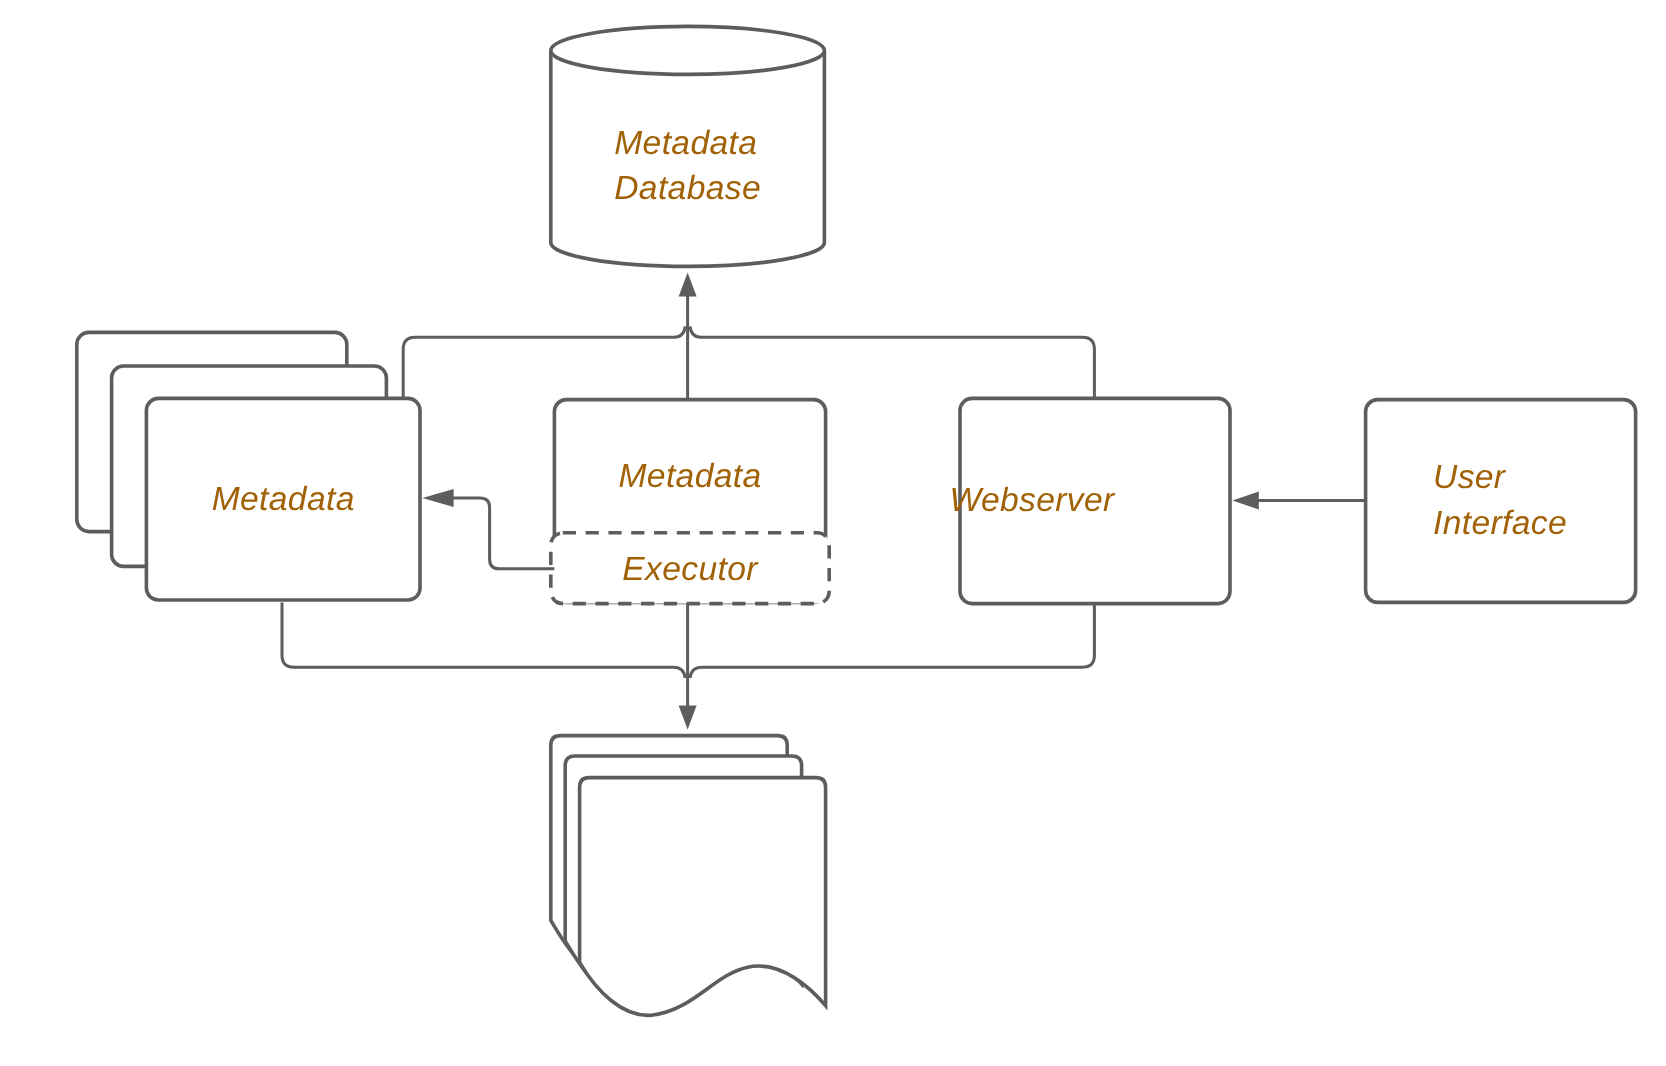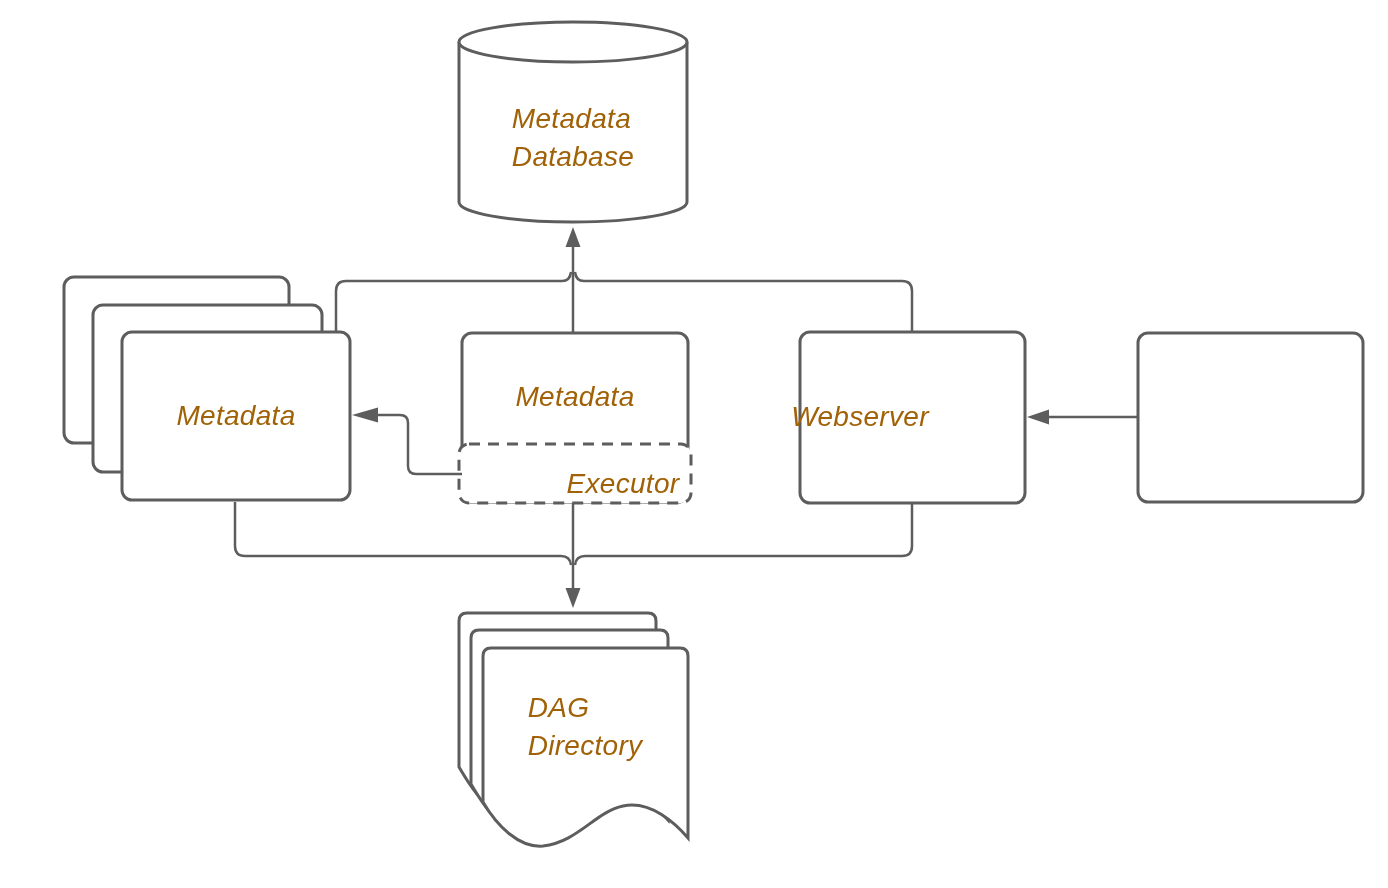--- a/index.html
+++ b/index.html
@@ -79,20 +79,20 @@
     </g>
   </svg>
 
   <div class="node-label" style="left:573px;top:138px;">Metadata
 Database</div>
 
   <div class="node-label" style="left:236px;top:416px;">Metadata</div>
 
   <div class="node-label" style="left:575px;top:397px;">Metadata</div>
 
-  <div class="node-label" style="left:575px;top:484px;margin-left:48px;">Executor</div>
+  <div class="node-label" style="left:575px;top:474px;">Executor</div>
 
   <div class="node-label" style="left:860px;top:417px;">Webserver</div>
 
+  <div class="node-label" style="left:1250px;top:417px;">User
+Interface</div>
 
-  <div class="node-label" style="left:585px;top:727px;">DAG
-Directory</div>
 </div>
 
 </body></html>

